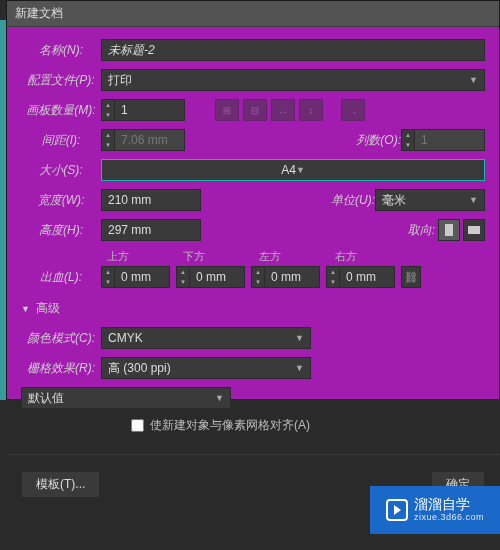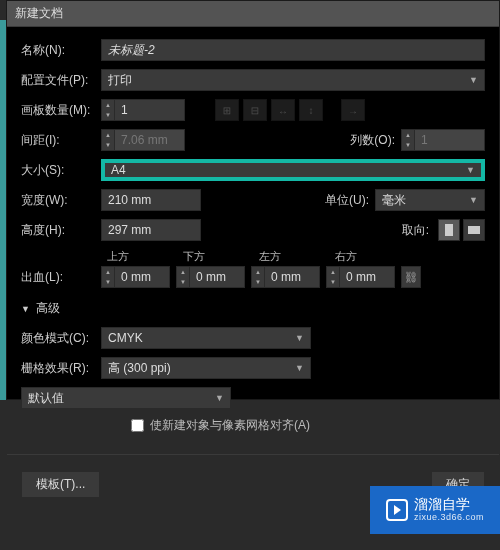--- a/index.html
+++ b/index.html
@@ -1,27 +1,27 @@
 <!DOCTYPE html>
 <html><head>
 <meta charset="utf-8">
 <style>
 * { box-sizing: border-box; margin: 0; padding: 0; font-family: "Microsoft YaHei", sans-serif; }
 body { background: #2a2a2a; width: 500px; height: 550px; overflow: hidden; position: relative; }
 .teal-edge { position: absolute; left: 0; top: 20px; width: 6px; height: 380px; background: #3a9b9b; }
-.window { background: #000000; width: 494px; height: 400px; border: 1px solid #1a1a1a; margin-left: 6px; }
+.window { background: #a21caf; width: 494px; height: 400px; border: 1px solid #1a1a1a; margin-left: 6px; }
 .title-bar { background: #535353; padding: 4px 8px; font-size: 12px; color: #ddd; border-bottom: 1px solid #3a3a3a; }
 .content { padding: 12px 14px 12px 14px; }
 .row { display: flex; align-items: center; margin-bottom: 8px; font-size: 12px; color: #ccc; }
-.label { text-align: left; padding-right: 6px; white-space: nowrap; }
+.label { text-align: center; white-space: nowrap; font-style: italic; }
 .w80 { width: 80px; }
 .input-text { background: #3a3a3a; border: 1px solid #2a2a2a; color: #ddd; font-size: 12px; padding: 3px 6px; height: 22px; flex: 1; }
 .input-text.wide { flex: 1; font-style: italic; }
 .sel { background: #3a3a3a; border: 1px solid #2a2a2a; color: #ddd; font-size: 12px; padding: 3px 6px; height: 22px; display: flex; align-items: center; justify-content: space-between; cursor: pointer; }
-.sel.highlight { border: 4px solid #14b8a6; }
+.sel.highlight { border: 1px solid #14b8a6; justify-content: center; }
 .sel .arrow { font-size: 9px; color: #aaa; }
 .stepper { display: flex; align-items: center; }
 .step-btns { display: flex; flex-direction: column; background: #3a3a3a; border: 1px solid #2a2a2a; width: 14px; height: 22px; }
 .step-btns span { font-size: 6px; text-align: center; line-height: 10px; color: #aaa; cursor: pointer; flex: 1; }
 .step-field { background: #3a3a3a; border: 1px solid #2a2a2a; border-left: none; color: #ddd; font-size: 12px; padding: 3px 6px; height: 22px; width: 70px; }
 .step-field.w55 { width: 55px; }
 .step-field.disabled { color: #777; background: #444; }
 .icon-btn { width: 24px; height: 22px; background: #3a3a3a; border: 1px solid #2a2a2a; display: inline-flex; align-items: center; justify-content: center; font-size: 10px; color: #999; cursor: pointer; margin-left: 4px; }
 .icon-btn.disabled { opacity: 0.5; }
 .icon-group { display: flex; gap: 4px; margin-left: 30px; }

